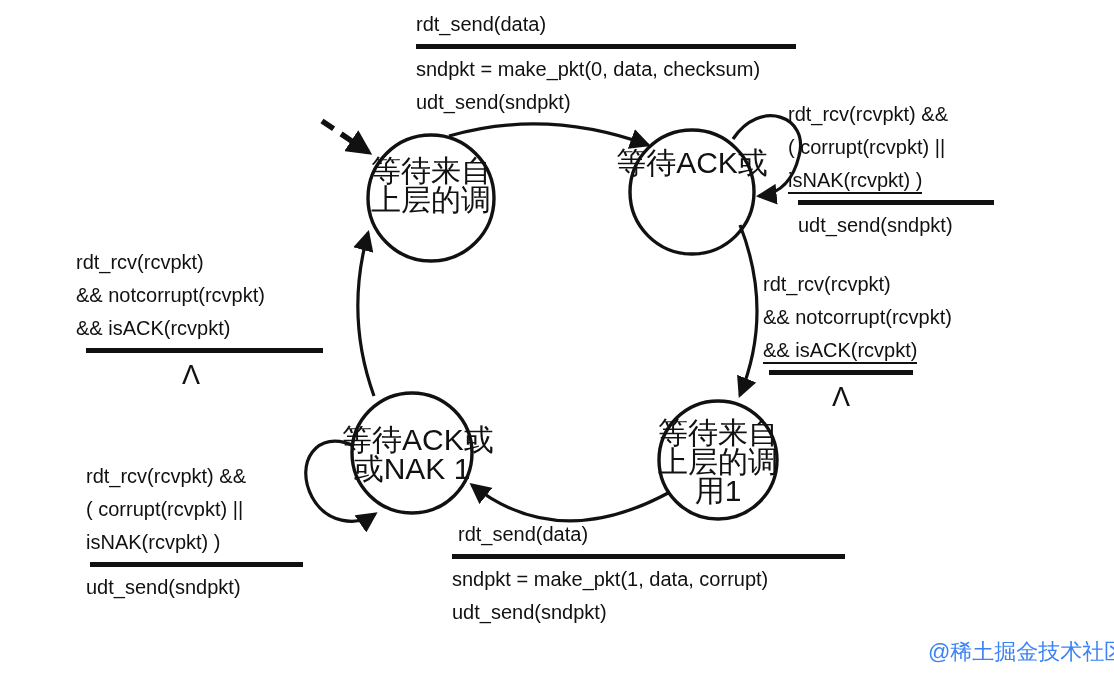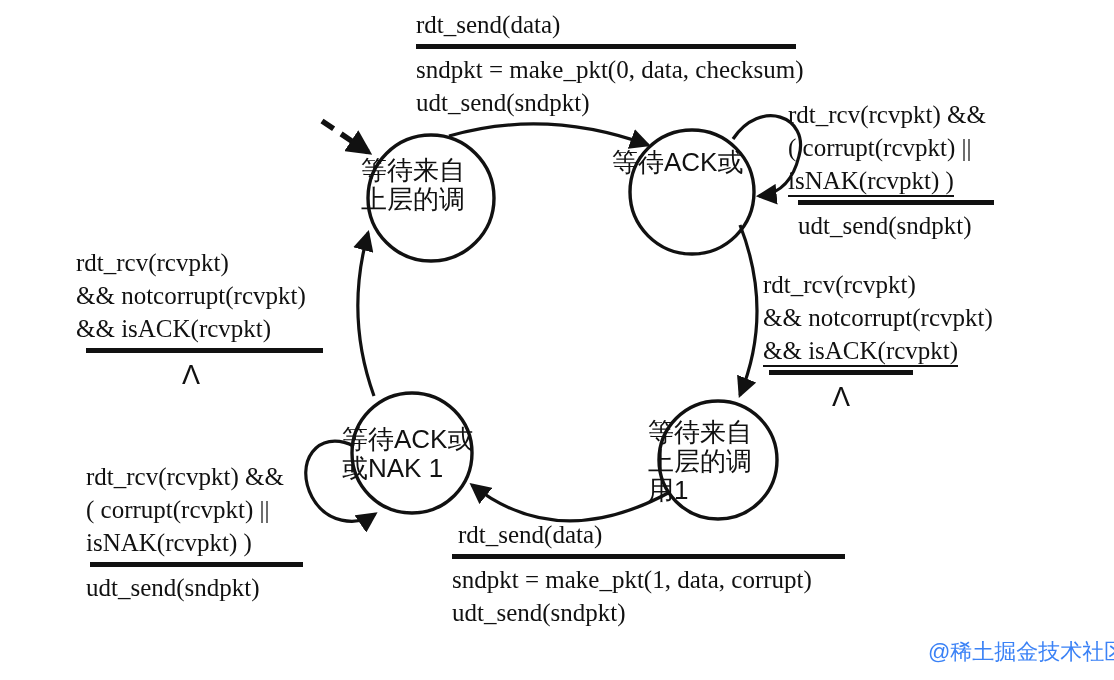--- a/index.html
+++ b/index.html
@@ -3,26 +3,26 @@
 <meta charset="utf-8">
 <style>
   html,body { margin:0; padding:0; background:#ffffff; }
   #canvas {
     position:relative; width:1114px; height:680px; background:#ffffff;
     font-family:"Liberation Sans","DejaVu Sans",sans-serif; color:#111111;
     overflow:hidden;
   }
   #fsm-svg { position:absolute; left:0; top:0; }
   .label { position:absolute; }
-  .code { font-size:25px; line-height:33px; white-space:nowrap;font-family:Liberation Serif, serif; }
+  .code { font-size:20px; line-height:33px; white-space:nowrap; }
   .rule { height:5px; background:#111111; margin:3px 0 4px 0; }
   .u { border-bottom:2px solid #111111; padding-bottom:1px; }
   .lambda { font-size:27px; line-height:33px; text-align:center; margin-top:6px; }
   .state-label {
-    position:absolute; font-size:26px; line-height:29px;
+    position:absolute; text-align:center; font-size:30px; line-height:29px;
     white-space:nowrap;
   }
   .watermark {
     position:absolute; left:928px; top:637px; font-size:22px; color:#3b82f6;
     white-space:nowrap;
   }
 </style>
 </head>
 <body>
 

